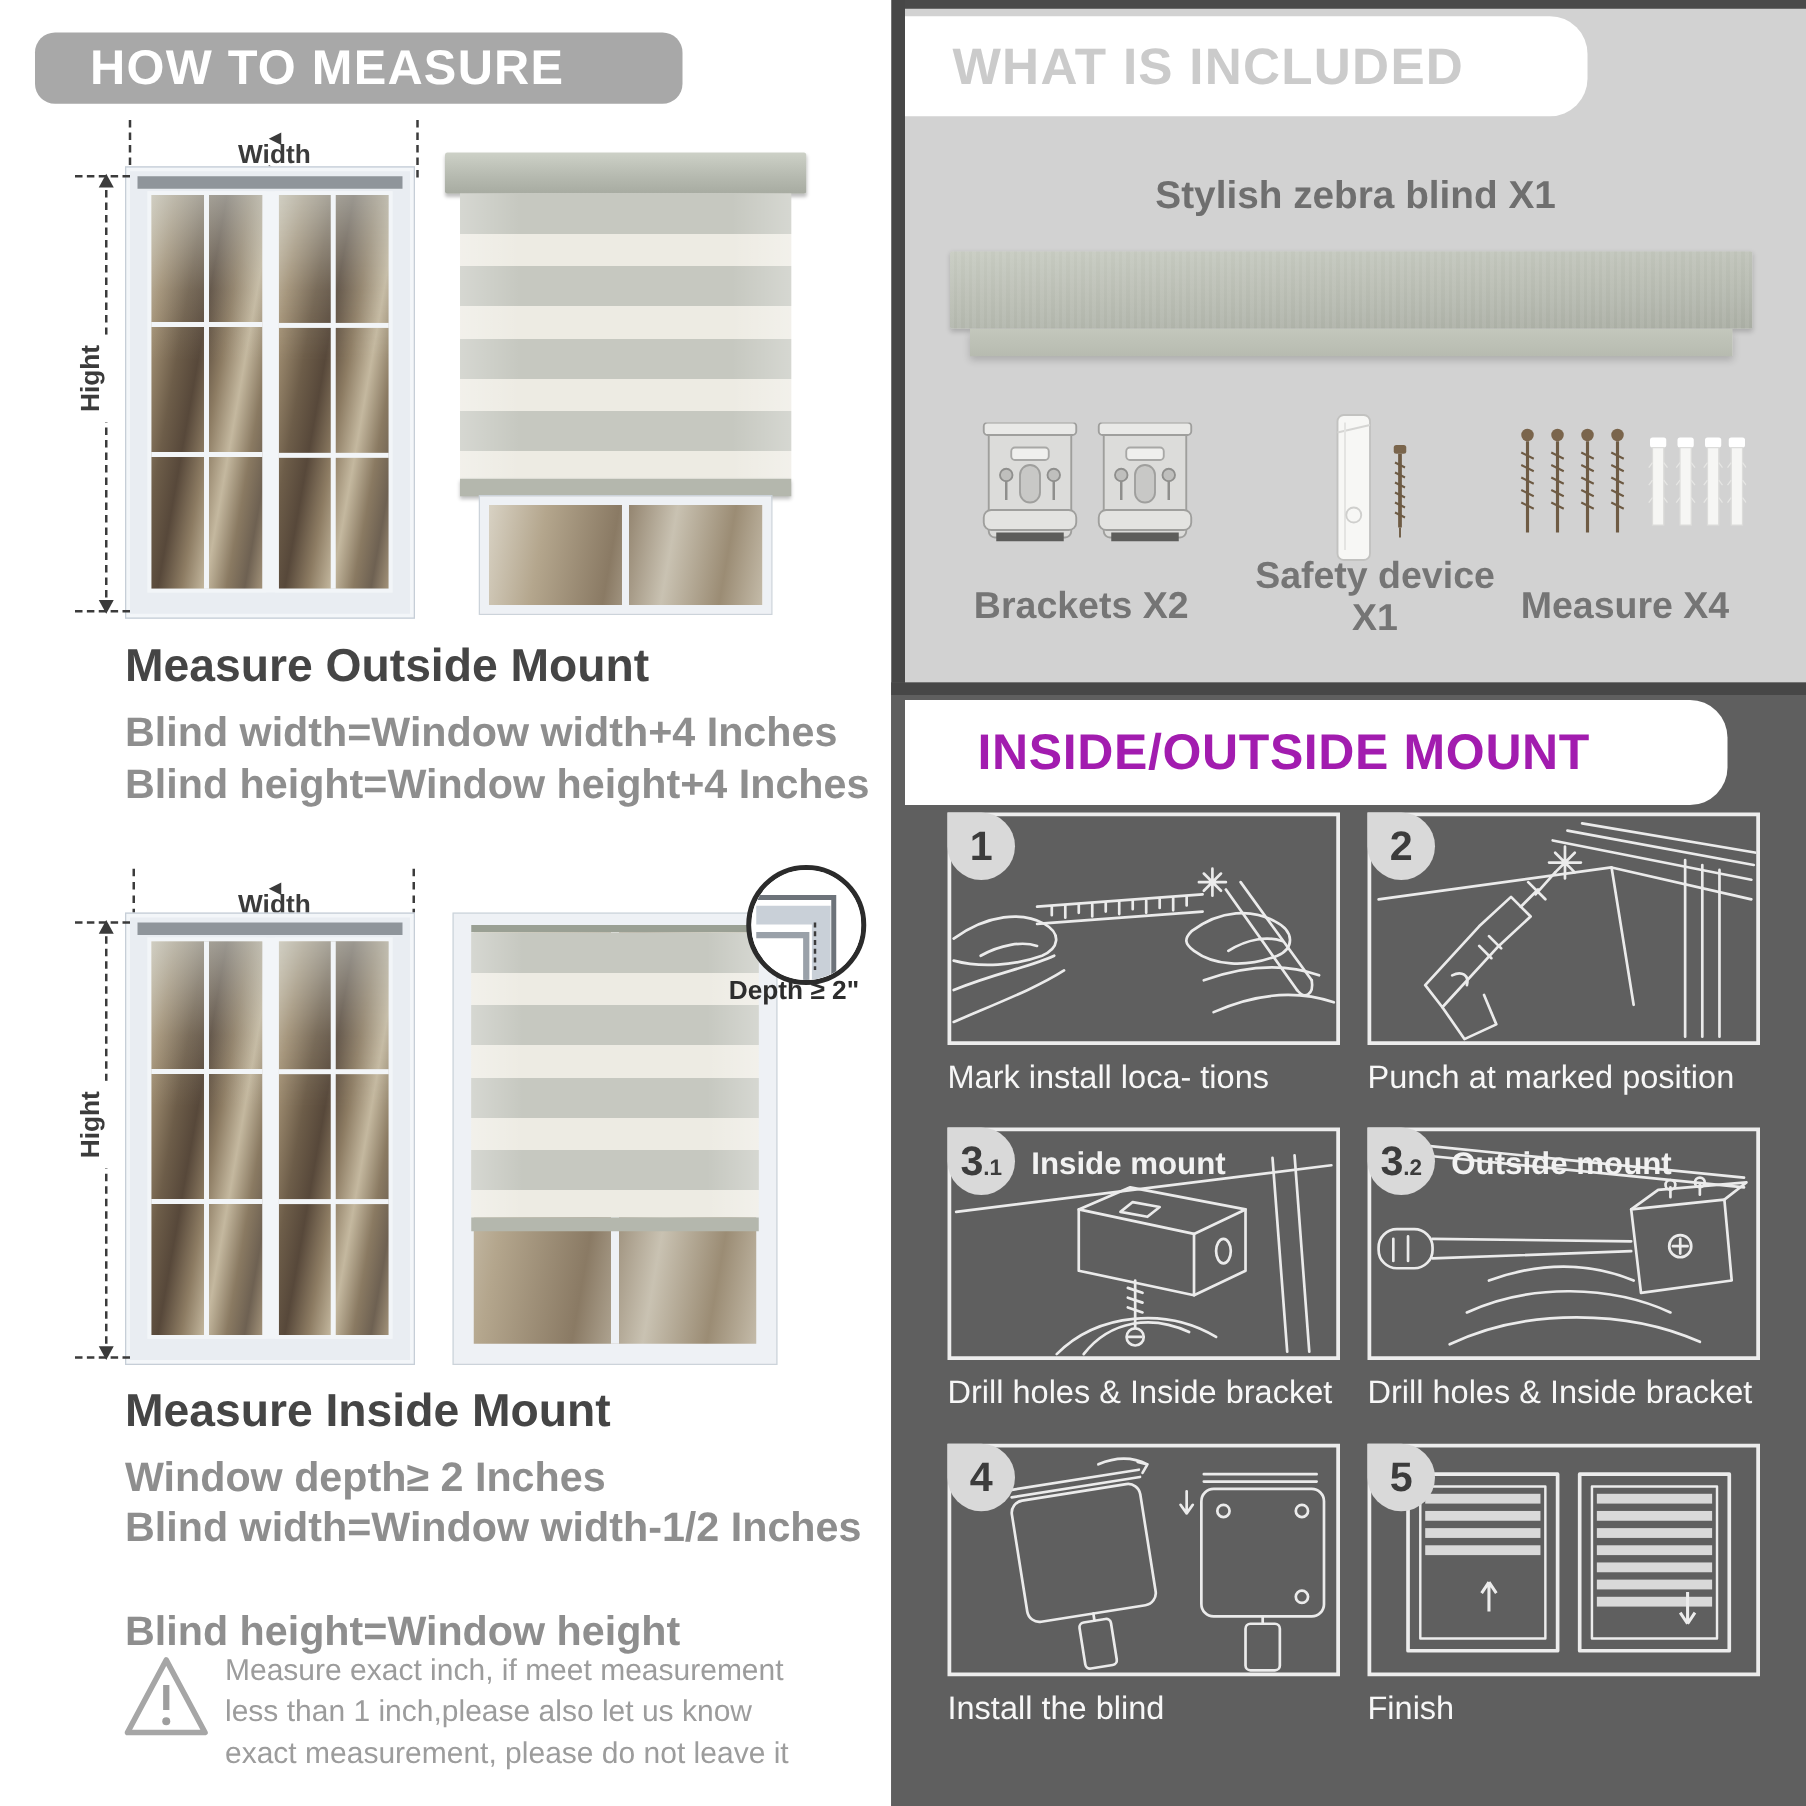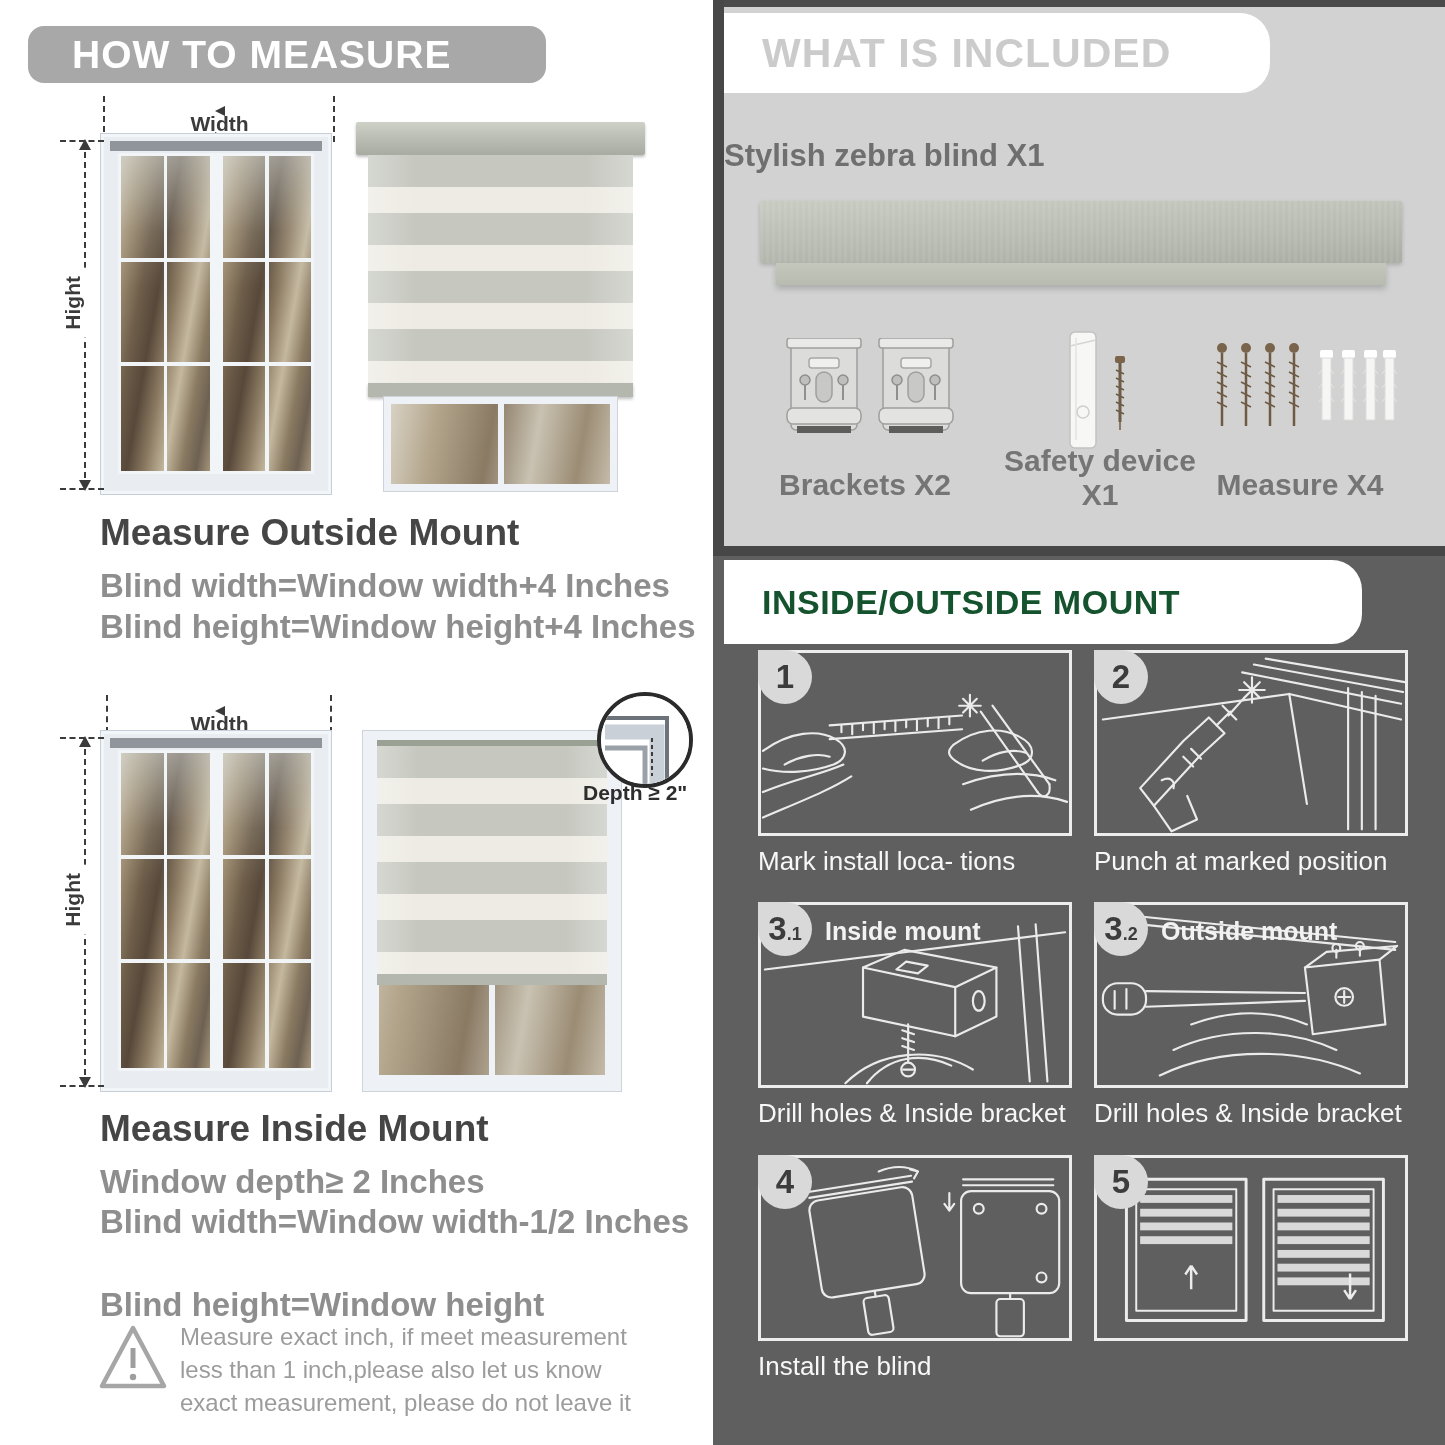--- a/index.html
+++ b/index.html
@@ -65,31 +65,31 @@
   .subline{font-weight:bold;font-size:33px;color:#8e8e8e;}
   .warn-text{width:474px;font-size:24px;line-height:1.38;color:#9c9c9c;}
 
   
   .divider{left:713px;top:0;width:11px;height:1445px;background:#474747;}
   .sec-light{left:724px;top:0;width:721px;height:546px;background:#d2d2d2;}
   .sec-light-topband{left:724px;top:0;width:721px;height:7px;background:#4a4a4a;}
   .card-header{background:#ffffff;border-radius:0 30px 30px 0;font-weight:bold;}
   .inc-header{left:724px;top:13px;width:508px;height:80px;line-height:80px;padding-left:38px;
     font-size:41px;color:#cbcbcb;letter-spacing:1px;}
-  .product-lbl{left:724px;top:138px;width:721px;text-align:left;font-weight:bold;font-size:31px;color:#6f6f6f;}
+  .product-lbl{left:724px;top:138px;width:721px;text-align:center;font-weight:bold;font-size:31px;color:#6f6f6f;}
   .headrail{left:760px;top:201px;width:642px;height:62px;border-radius:2px;
     background-image:repeating-linear-gradient(90deg,rgba(255,255,255,.07) 0 3px,rgba(0,0,0,0) 3px 6px),
       linear-gradient(178deg,#c7cbc1,#b3b7ad 70%,#a9ada3);box-shadow:0 2px 4px rgba(0,0,0,.18);}
   .headrail-lip{left:776px;top:263px;width:610px;height:22px;
     background:linear-gradient(180deg,#c3c7bc,#b7bbb0);box-shadow:0 4px 6px rgba(0,0,0,.18);}
   .item-lbl{font-weight:bold;font-size:30px;color:#757575;text-align:center;}
 
   .sec-dark{left:713px;top:546px;width:732px;height:899px;background:#5f5f5f;border-top:10px solid #474747;}
-  .mnt-header{left:724px;top:560px;width:600px;height:84px;line-height:84px;padding-left:38px;
-    font-size:34px;color:#14532d;letter-spacing:.5px;}
+  .mnt-header{left:724px;top:560px;width:600px;height:84px;line-height:84px;padding-left:58px;
+    font-size:40px;color:#a21caf;letter-spacing:.5px;}
   .panel{border:3px solid #ededed;width:314px;height:186px;box-sizing:border-box;}
   .panel svg{display:block;width:100%;height:100%;}
   .badge{position:absolute;top:-3px;left:-3px;width:54px;height:54px;background:#d9d9d9;
     border-radius:0 50% 50% 50%;display:flex;align-items:center;justify-content:center;color:#3c3c3c;}
   .badge .n{font-weight:bold;font-size:33px;}
   .badge .s{font-weight:bold;font-size:18px;margin-top:10px;}
   .panel-title{position:absolute;left:64px;top:12px;font-weight:bold;font-size:25px;color:#f2f2f2;}
   .caption{font-weight:normal;font-size:26px;color:#f7f7f7;width:340px;}
 </style>
 </head>
@@ -435,14 +435,15 @@
           <rect x="184" y="120" width="94" height="8"></rect>
         </g>
         <path d="M258,116 L258,142 M258,142 l-6,-9 M258,142 l6,-9" stroke-width="2.5"></path>
       </g>
     </svg>
     <div class="badge">
         <span class="n">5</span>
         <span class="s"></span>
       </div>
   </div>
+  <div class="abs caption" style="left:1094px;top:1351px;">Finish</div>
 
 </div>
 
 </body></html>

